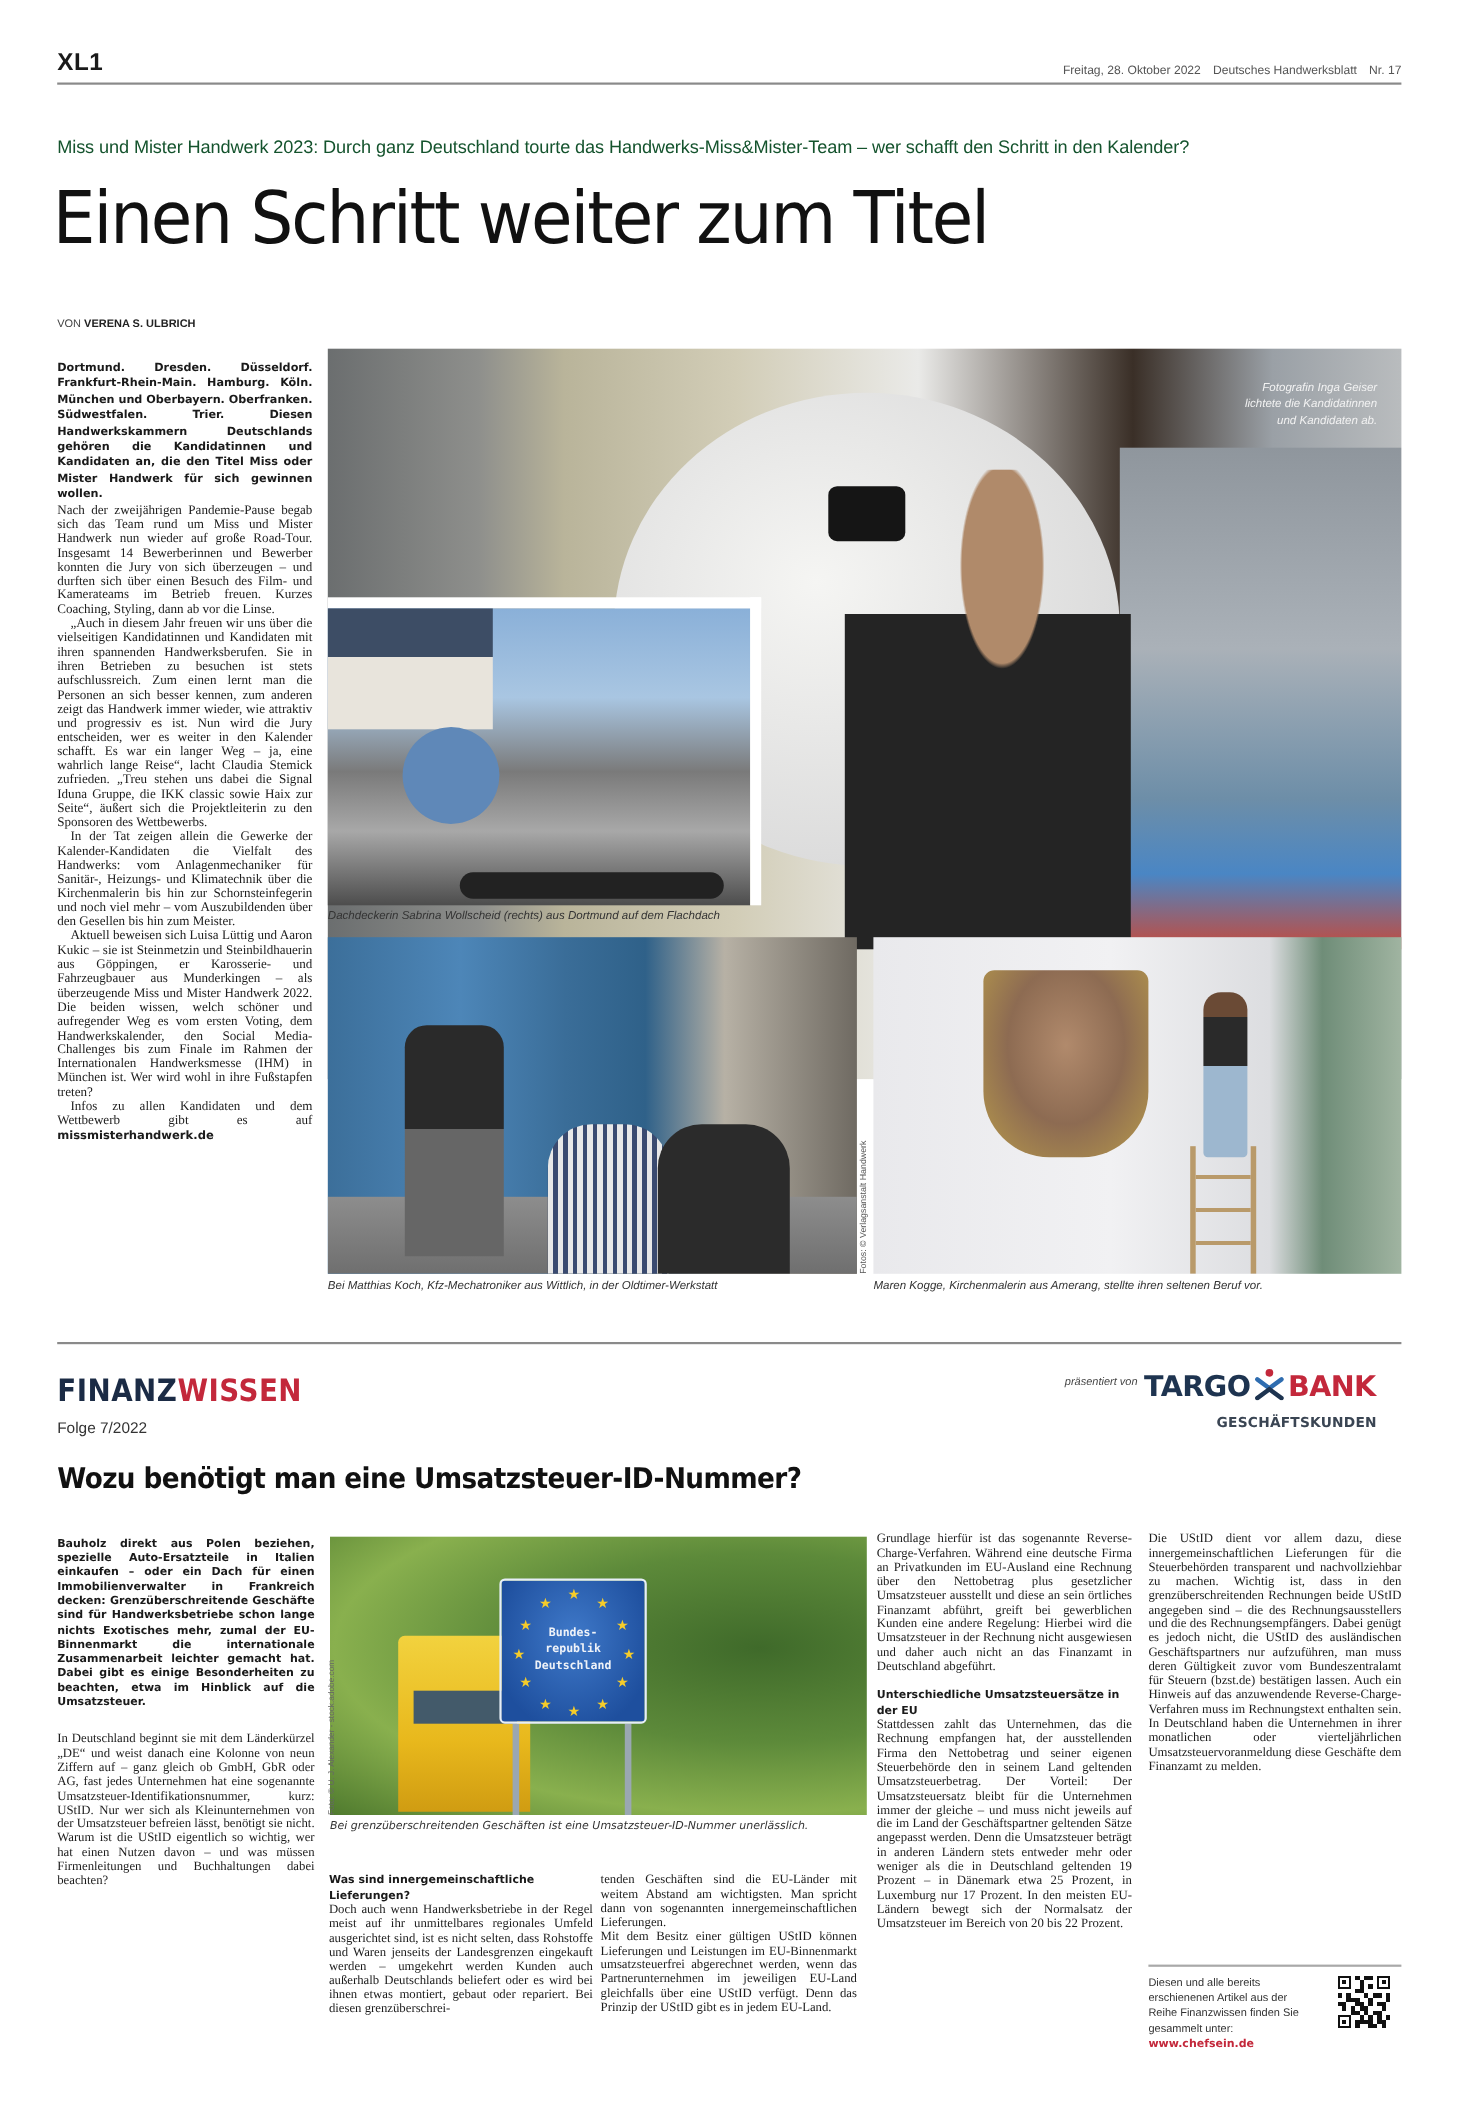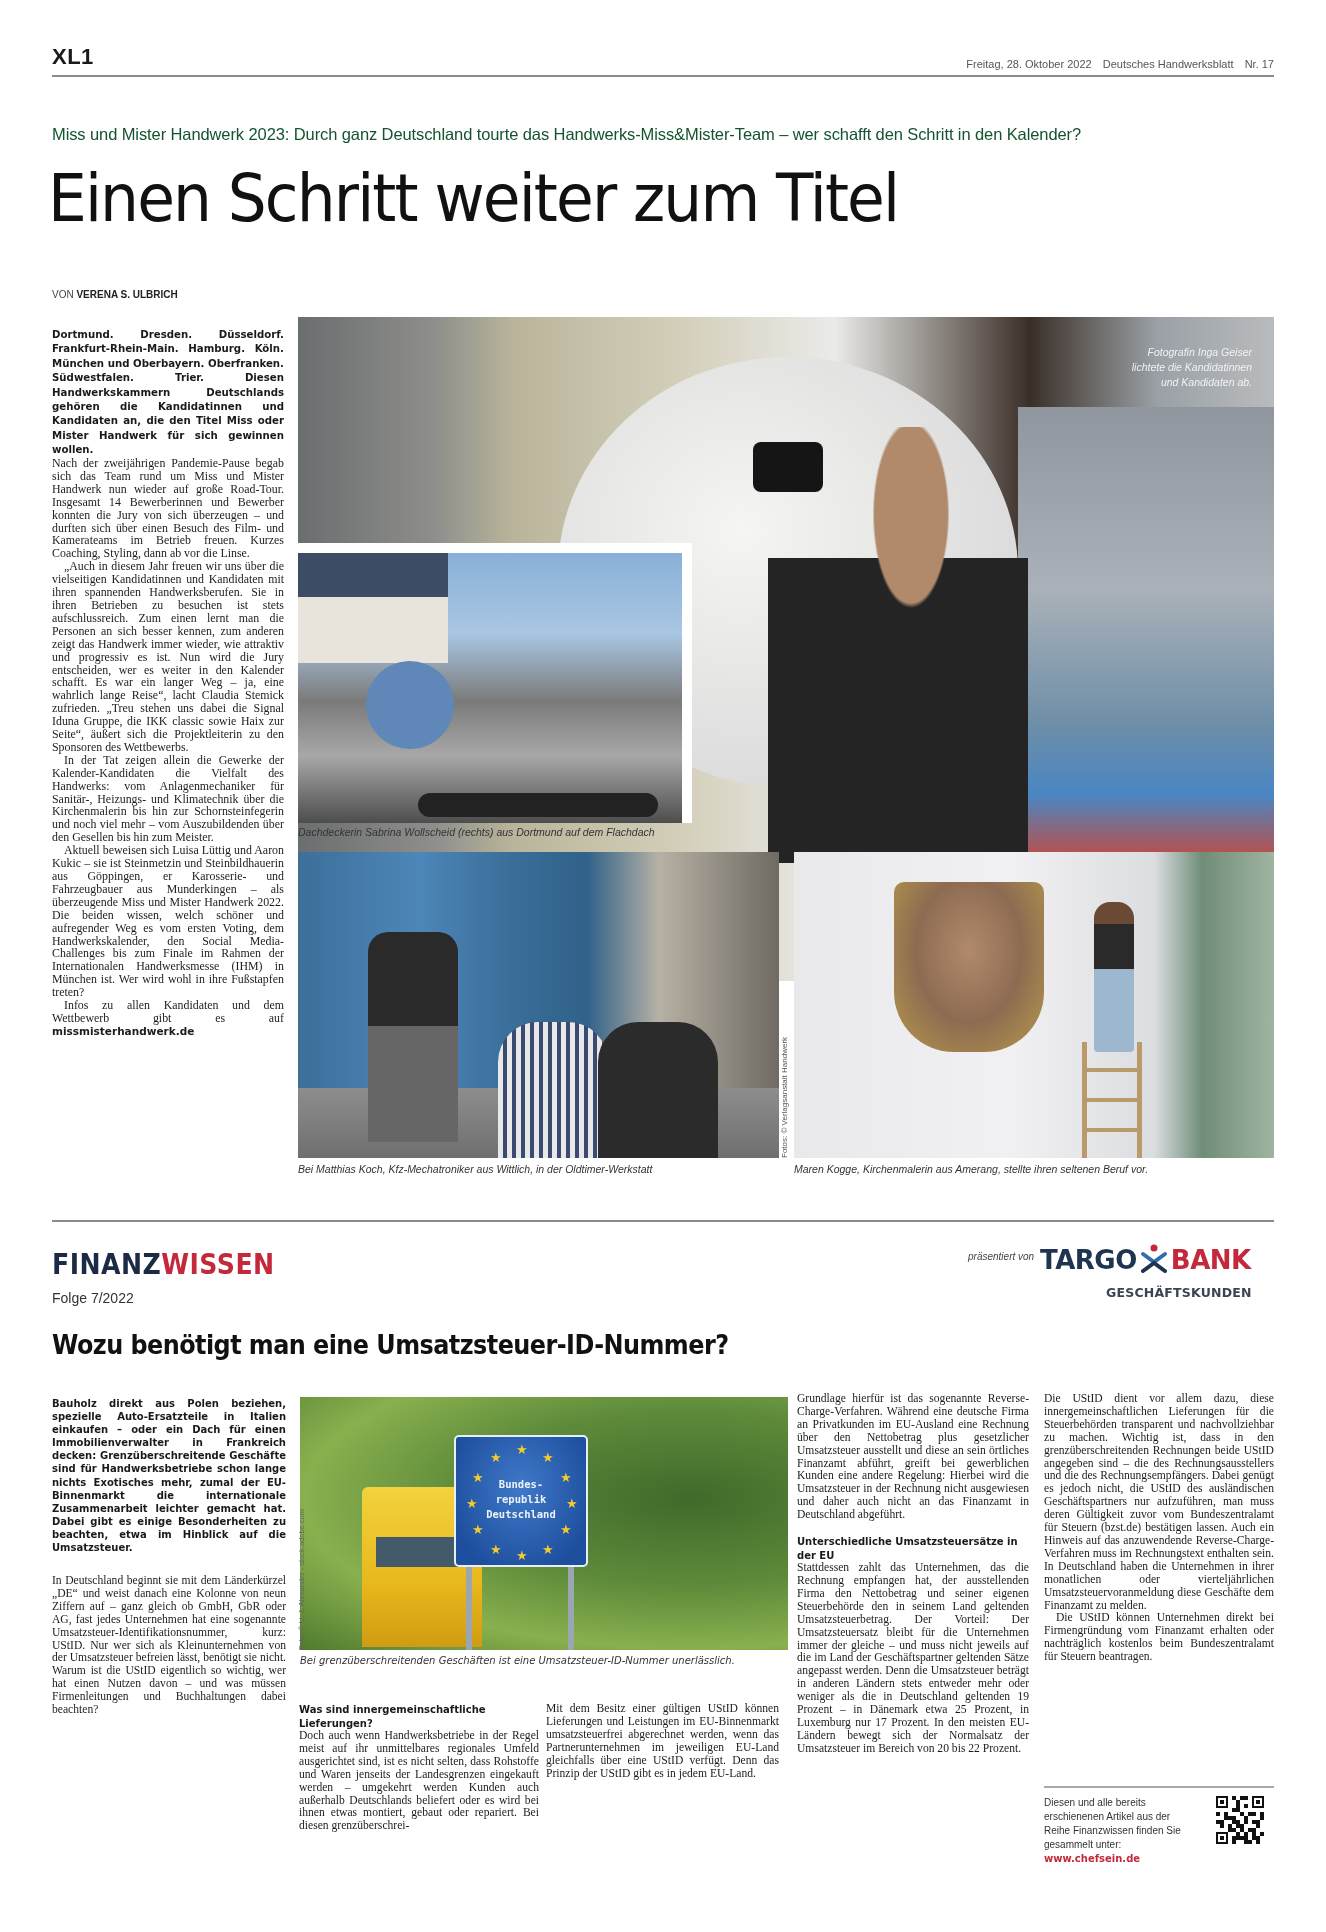--- a/index.html
+++ b/index.html
@@ -211,32 +211,32 @@
 </div>
 <div class="abs" id="sign-credit">Foto: © U. J. Alexander - stock.adobe.com</div>
 <div class="caption" id="cap-sign">Bei grenzüberschreitenden Geschäften ist eine Umsatzsteuer-ID-Nummer unerlässlich.</div>
 
 <div class="fcol" style="left:299px; top:1703px; width:240px;">
   <div class="subhead">Was sind innergemeinschaftliche Lieferungen?</div>
   <div class="fbody">Doch auch wenn Handwerksbetriebe in der Regel meist auf ihr unmittelbares regionales Umfeld ausgerichtet sind, ist es nicht selten, dass Rohstoffe und Waren jenseits der Landesgrenzen eingekauft werden – umgekehrt werden Kunden auch außerhalb Deutschlands beliefert oder es wird bei ihnen etwas montiert, gebaut oder repariert. Bei diesen grenzüberschrei-</div>
 </div>
 
 <div class="fcol fbody" style="left:546px; top:1703px; width:233px;">
+  <p class="noindent">tenden Geschäften sind die EU-Länder mit weitem Abstand am wichtigsten. Man spricht dann von sogenannten innergemeinschaftlichen Lieferungen.</p>
   <p class="noindent">Mit dem Besitz einer gültigen UStID können Lieferungen und Leistungen im EU-Binnenmarkt umsatzsteuerfrei abgerechnet werden, wenn das Partnerunternehmen im jeweiligen EU-Land gleichfalls über eine UStID verfügt. Denn das Prinzip der UStID gibt es in jedem EU-Land.</p>
 </div>
 
 <div class="fcol" style="left:797px; top:1393px; width:232px;">
   <div class="fbody">Grundlage hierfür ist das sogenannte Reverse-Charge-Verfahren. Während eine deutsche Firma an Privatkunden im EU-Ausland eine Rechnung über den Nettobetrag plus gesetzlicher Umsatzsteuer ausstellt und diese an sein örtliches Finanzamt abführt, greift bei gewerblichen Kunden eine andere Regelung: Hierbei wird die Umsatzsteuer in der Rechnung nicht ausgewiesen und daher auch nicht an das Finanzamt in Deutschland abgeführt.</div>
   <div class="subhead" style="margin-top:13px;">Unterschiedliche Umsatzsteuersätze in der EU</div>
   <div class="fbody">Stattdessen zahlt das Unternehmen, das die Rechnung empfangen hat, der ausstellenden Firma den Nettobetrag und seiner eigenen Steuerbehörde den in seinem Land geltenden Umsatzsteuerbetrag. Der Vorteil: Der Umsatzsteuersatz bleibt für die Unternehmen immer der gleiche – und muss nicht jeweils auf die im Land der Geschäftspartner geltenden Sätze angepasst werden. Denn die Umsatzsteuer beträgt in anderen Ländern stets entweder mehr oder weniger als die in Deutschland geltenden 19 Prozent – in Dänemark etwa 25 Prozent, in Luxemburg nur 17 Prozent. In den meisten EU-Ländern bewegt sich der Normalsatz der Umsatzsteuer im Bereich von 20 bis 22 Prozent.</div>
 </div>
 
 <div class="fcol fbody" style="left:1044px; top:1393px; width:230px;">
   <p class="noindent">Die UStID dient vor allem dazu, diese innergemeinschaftlichen Lieferungen für die Steuerbehörden transparent und nachvollziehbar zu machen. Wichtig ist, dass in den grenzüberschreitenden Rechnungen beide UStID angegeben sind – die des Rechnungsausstellers und die des Rechnungsempfängers. Dabei genügt es jedoch nicht, die UStID des ausländischen Geschäftspartners nur aufzuführen, man muss deren Gültigkeit zuvor vom Bundeszentralamt für Steuern (bzst.de) bestätigen lassen. Auch ein Hinweis auf das anzuwendende Reverse-Charge-Verfahren muss im Rechnungstext enthalten sein. In Deutschland haben die Unternehmen in ihrer monatlichen oder vierteljährlichen Umsatzsteuervoranmeldung diese Geschäfte dem Finanzamt zu melden.</p>
-  <p>Die UStID können Unternehmen direkt bei Firmengründung vom Finanzamt erhalten oder nachträglich kostenlos beim Bundeszentralamt für Steuern beantragen.</p>
 </div>
 
 <div class="abs" id="fw-box-rule"></div>
 <div class="abs" id="fw-box-text">
   <div>Diesen und alle bereits erschienenen Artikel aus der Reihe Finanzwissen finden Sie gesammelt unter:</div>
   <div id="fw-box-link">www.chefsein.de</div>
 </div>
 <div class="abs" id="qr">
   <svg width="48" height="48" viewBox="0 0 12 12" shape-rendering="crispEdges">
     <rect x="0" y="0" width="12" height="12" fill="#fff"></rect>

